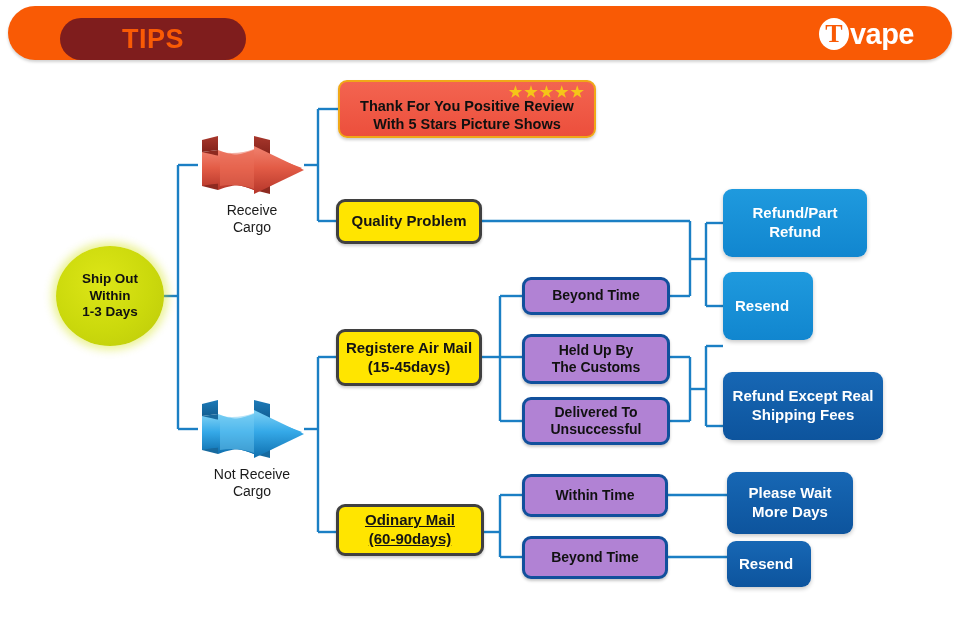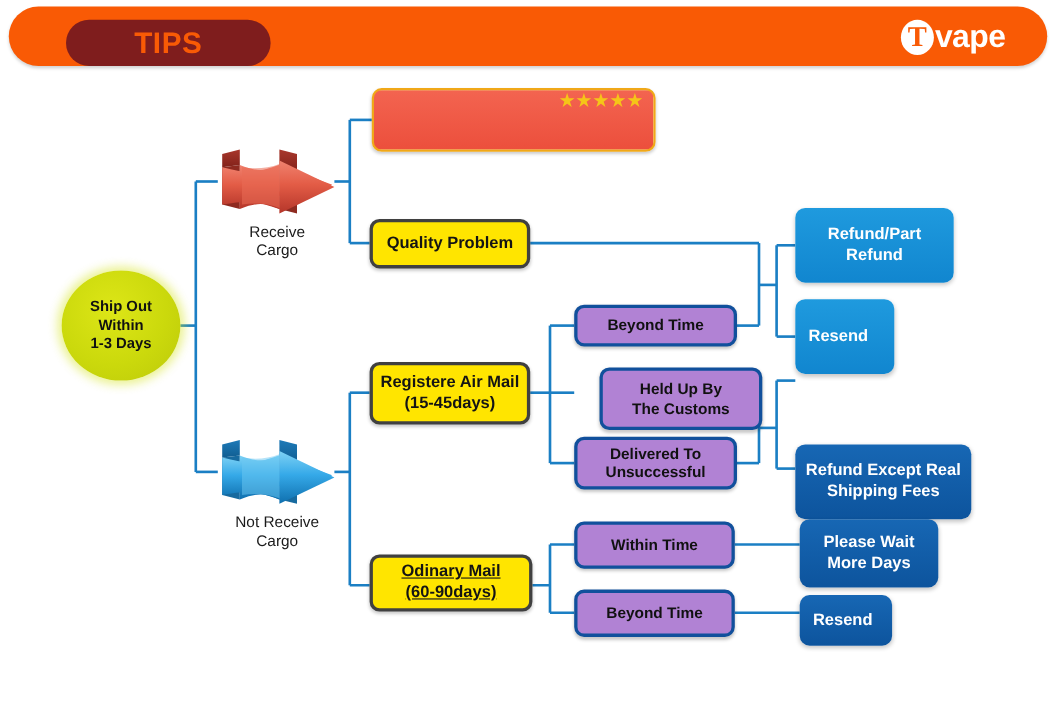--- a/index.html
+++ b/index.html
@@ -182,21 +182,21 @@
     background: #b182d4;
     border: 3px solid #11509c;
     border-radius: 9px;
     color: #111111;
     font-size: 14px;
     font-weight: bold;
     box-shadow: 0 2px 3px rgba(0,0,0,0.22);
     font-family: "Liberation Sans", sans-serif;
   }
   #node-beyond-air { left: 522px; top: 277px; width: 148px; height: 38px; }
-  #node-customs { left: 522px; top: 334px; width: 148px; height: 57px; margin-left: 23px; }
+  #node-customs { left: 522px; top: 334px; width: 148px; height: 50px; }
   #node-undelivered { left: 522px; top: 397px; width: 148px; height: 48px; }
   #node-within-time { left: 522px; top: 474px; width: 146px; height: 43px; }
   #node-beyond-ord { left: 522px; top: 536px; width: 146px; height: 43px; }
 
   
   .blue-box {
     background: linear-gradient(180deg, #1f9ade 0%, #1186cf 100%);
     border-radius: 9px;
     color: #ffffff;
     font-size: 15px;
@@ -213,21 +213,21 @@
   
   .darkblue-box {
     background: linear-gradient(180deg, #1767b4 0%, #0d549d 100%);
     border-radius: 9px;
     color: #ffffff;
     font-size: 15px;
     font-weight: bold;
     box-shadow: 0 2px 4px rgba(0,0,0,0.22);
     font-family: "Liberation Sans", sans-serif;
   }
-  #node-refund-except { left: 723px; top: 404px; width: 160px; height: 68px; }
+  #node-refund-except { left: 723px; top: 372px; width: 160px; height: 68px; }
   #node-please-wait { left: 727px; top: 472px; width: 126px; height: 62px; }
   #node-resend-ord {
     left: 727px; top: 541px; width: 84px; height: 46px;
     justify-content: flex-start; padding-left: 12px; text-align: left;
   }
 </style>
 </head>
 <body>
 
 <div id="header-bar">
@@ -348,20 +348,22 @@
     <path d="M22,16 C38,22 44,22 58,16 L58,56 C44,50 38,50 22,56 Z" fill="url(#blueArrowG)"></path>
     <path d="M58,12 L58,60 L108,36 Z" fill="url(#blueArrowG)"></path>
     <path d="M58,15 C48,19 36,20 24,18 L24,52 C36,50 48,51 58,55 Z" fill="#6cc8f2" opacity="0.5"></path>
   </svg>
   <div class="arrow-caption">Not Receive
 Cargo</div>
 </div>
 
 <div class="node" id="node-review">
   <div id="stars">★★★★★</div>
+  <span class="txt">Thank For You Positive Review
+With 5 Stars Picture Shows</span>
 </div>
 
 <div class="node yellow-box" id="node-quality">
   <span class="txt">Quality Problem</span>
 </div>
 <div class="node yellow-box" id="node-airmail">
   <span class="txt">Registere Air Mail
 (15-45days)</span>
 </div>
 <div class="node yellow-box" id="node-ordinary">

